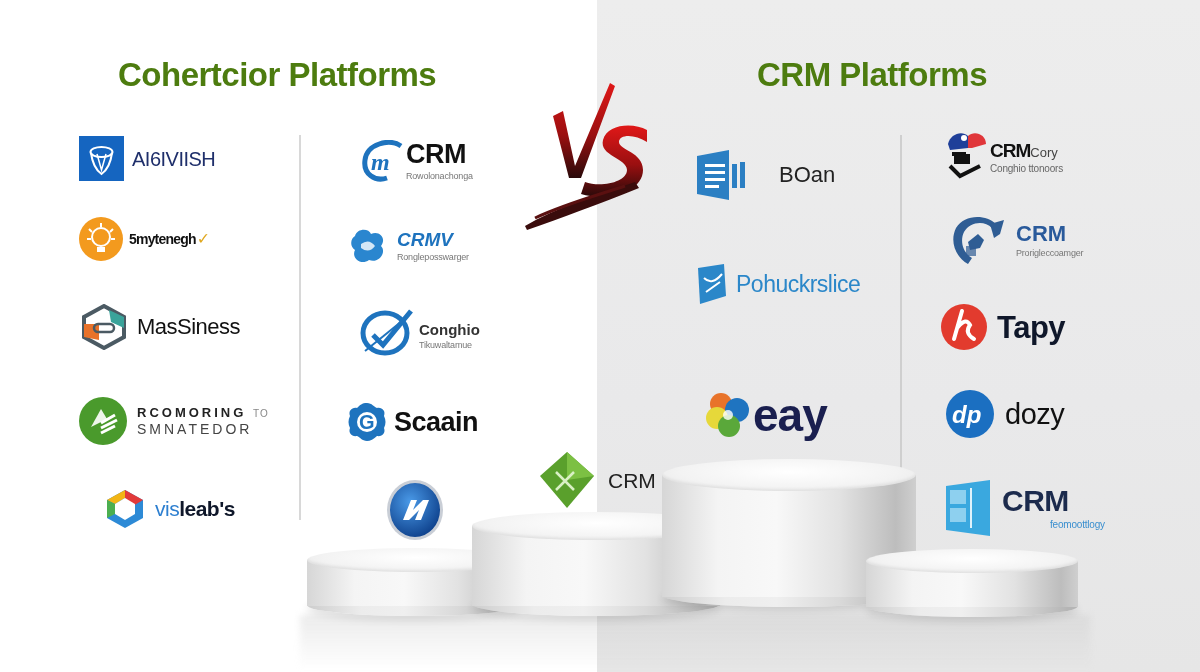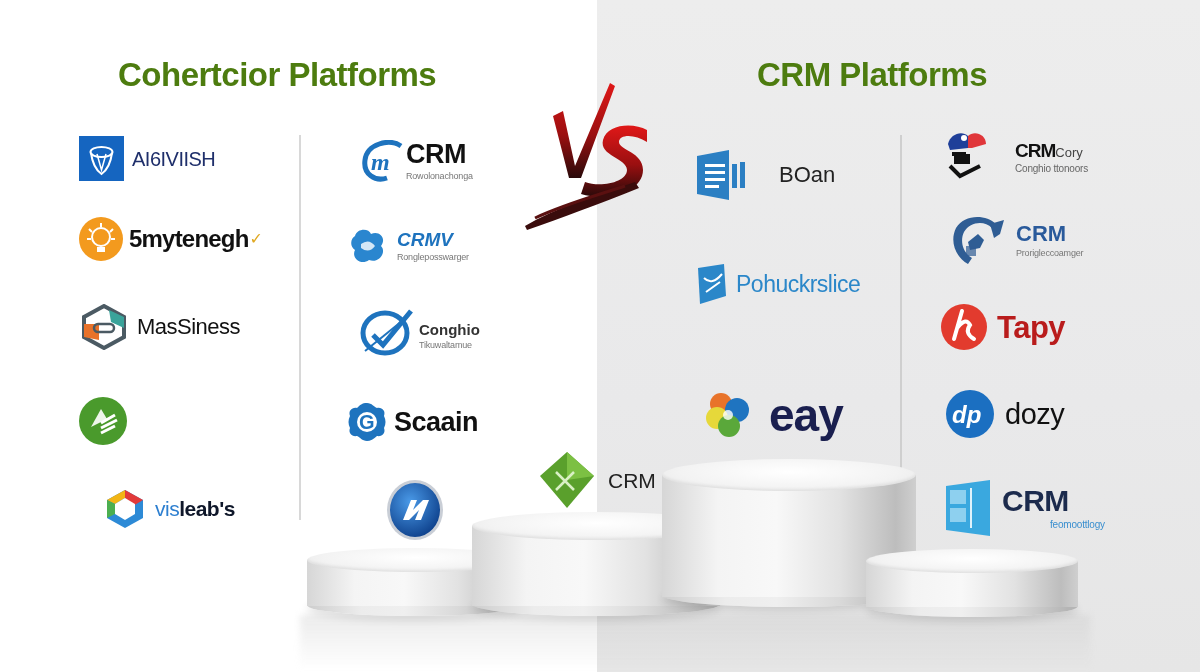--- a/index.html
+++ b/index.html
@@ -75,40 +75,47 @@
   <span class="name" style="margin-left:8px; font-size:20px; color:#1f2f6b; letter-spacing:-0.5px;">AI6IVIISH</span>
 </div>
 
 <div class="logo" style="left:79px; top:217px;">
   <svg class="icon" width="44" height="44" viewBox="0 0 44 44">
     <circle cx="22" cy="22" r="22" fill="#f39a1e"></circle>
     <circle cx="22" cy="20" r="9" fill="none" stroke="#fff" stroke-width="2"></circle>
     <path d="M22 6 V10 M10 12 L13 15 M34 12 L31 15 M8 22 H12 M32 22 H36" stroke="#fff" stroke-width="2"></path>
     <rect x="18" y="30" width="8" height="5" fill="#fff"></rect>
   </svg>
-  <span class="name" style="margin-left:6px; font-size:24px; font-weight:bold; color:#111; letter-spacing:-0.8px;">5mytenegh</span>
+  <span class="name" style="margin-left:6px; font-size:14px; font-weight:bold; color:#111; letter-spacing:-0.8px;">5mytenegh</span>
   <span class="name" style="font-size:16px; color:#e0a820; margin-left:1px;">✓</span>
 </div>
 
 <div class="logo" style="left:81px; top:304px;align-items:center;">
   <svg class="icon" width="46" height="46" viewBox="0 0 46 46">
     <path d="M23 2 L43 13 V33 L23 44 L3 33 V13 Z" fill="none" stroke="#4b5a63" stroke-width="4"></path>
     <path d="M3 20 L18 20 L18 36 L3 33 Z" fill="#e8722a"></path>
     <path d="M28 6 L43 13 L43 24 L30 18 Z" fill="#3aa39a"></path>
     <rect x="13" y="20" width="20" height="8" rx="4" fill="none" stroke="#4b5a63" stroke-width="2.5"></rect>
   </svg>
   <span class="name" style="margin-left:10px; font-size:22px; color:#111; letter-spacing:-0.5px;">MasSiness</span>
 </div>
 
 <div class="logo" style="left:79px; top:397px;">
   <svg class="icon" width="48" height="48" viewBox="0 0 48 48">
     <circle cx="24" cy="24" r="24" fill="#4a9a2c"></circle>
     <path d="M12 30 L22 12 L28 22 Z" fill="#fff" opacity="0.9"></path>
     <path d="M22 26 L36 18 M22 31 L38 23 M22 36 L36 29" stroke="#fff" stroke-width="3"></path>
   </svg>
+  <div class="text-wrap" style="margin-left:10px;">
+    <span class="name" style="font-size:13px; font-weight:bold; letter-spacing:3px; color:#222;">
+      <span>RCOMORING</span>
+      <span style="font-weight:normal; font-size:10px; letter-spacing:1px; color:#888;">TO</span>
+    </span>
+    <span class="name" style="font-size:14px; letter-spacing:3px; color:#444; margin-top:3px;">SMNATEDOR</span>
+  </div>
 </div>
 
 <div class="logo" style="left:103px; top:484px;">
   <svg class="icon" width="44" height="48" viewBox="0 0 44 48">
     <path d="M4 16 L22 6 L40 16 L40 34 L22 44 L4 34 Z" fill="#2d8ad6"></path>
     <path d="M4 16 L22 6 L22 14 L12 20 Z" fill="#f2b515"></path>
     <path d="M22 6 L40 16 L30 22 L22 14 Z" fill="#e23a3a"></path>
     <path d="M12 20 L22 14 L32 20 L32 30 L22 36 L12 30 Z" fill="#ffffff"></path>
     <path d="M4 16 L12 20 L12 30 L4 34 Z" fill="#4caf50"></path>
   </svg>
@@ -205,24 +212,24 @@
 </div>
 
 <div class="logo" style="left:705px; top:392px;">
   <svg class="icon" width="46" height="46" viewBox="0 0 46 46">
     <circle cx="16" cy="12" r="11" fill="#e8732a"></circle>
     <circle cx="32" cy="18" r="12" fill="#1f74c0"></circle>
     <circle cx="12" cy="26" r="11" fill="#e6d83a"></circle>
     <circle cx="24" cy="34" r="11" fill="#5aa83a"></circle>
     <circle cx="23" cy="23" r="5" fill="#ffffff" opacity="0.8"></circle>
   </svg>
-  <span class="name" style="margin-left:18px; font-size:46px; font-weight:bold; color:#1a1f4f; letter-spacing:-1px;">eay</span>
-</div>
-
-<div class="logo" style="left:944px; top:130px;gap:25px;">
+  <span class="name" style="margin-left:2px; font-size:46px; font-weight:bold; color:#1a1f4f; letter-spacing:-1px;">eay</span>
+</div>
+
+<div class="logo" style="left:944px; top:130px;">
   <svg class="icon" width="44" height="50" viewBox="0 0 44 50">
     <path d="M4 14 C6 4 18 0 24 6 L24 18 L6 20 Z" fill="#1f3f99"></path>
     <path d="M24 6 C30 0 42 4 42 14 L28 18 L24 18 Z" fill="#e0363a"></path>
     <circle cx="20" cy="8" r="3" fill="#fff"></circle>
     <path d="M8 24 L12 24 L12 34 M16 22 L16 34 M20 22 L20 34 M24 24 L24 34 M6 36 L16 46 L36 36" stroke="#111" stroke-width="4" fill="none"></path>
   </svg>
   <div class="text-wrap" style="margin-left:2px; margin-top:4px;">
     <span class="name" style="white-space:nowrap;">
       <span style="font-size:19px; font-weight:bold; color:#111; letter-spacing:-1px;">CRM</span><span style="font-size:13px; color:#444;">Cory</span>
     </span>
@@ -241,21 +248,21 @@
     <span class="name" style="font-size:22px; font-weight:bold; color:#2a5a9b;">CRM</span>
     <span class="sub" style="font-size:9px;text-align:right;">Prorigleccoamger</span>
   </div>
 </div>
 
 <div class="logo" style="left:940px; top:303px;">
   <svg class="icon" width="48" height="48" viewBox="0 0 48 48">
     <circle cx="24" cy="24" r="23" fill="#e23b2e"></circle>
     <path d="M22 8 L14 36 M18 24 Q26 14 30 22 Q24 30 34 36" stroke="#fff" stroke-width="4" fill="none" stroke-linecap="round"></path>
   </svg>
-  <span class="name" style="margin-left:9px; font-size:31px; font-weight:bold; color:#b91c1c; letter-spacing:-0.5px;">Tapy</span>
+  <span class="name" style="margin-left:9px; font-size:31px; font-weight:bold; color:#0f172a; letter-spacing:-0.5px;">Tapy</span>
 </div>
 
 <div class="logo" style="left:945px; top:389px;">
   <svg class="icon" width="50" height="50" viewBox="0 0 50 50">
     <circle cx="25" cy="25" r="24" fill="#1b6fc1"></circle>
     <text x="7" y="34" font-family="Liberation Sans, sans-serif" font-style="italic" font-weight="bold" font-size="24" fill="#ffffff">dp</text>
   </svg>
   <span class="name" style="margin-left:10px; font-size:29px; color:#111; letter-spacing:-0.5px;">dozy</span>
 </div>
 

